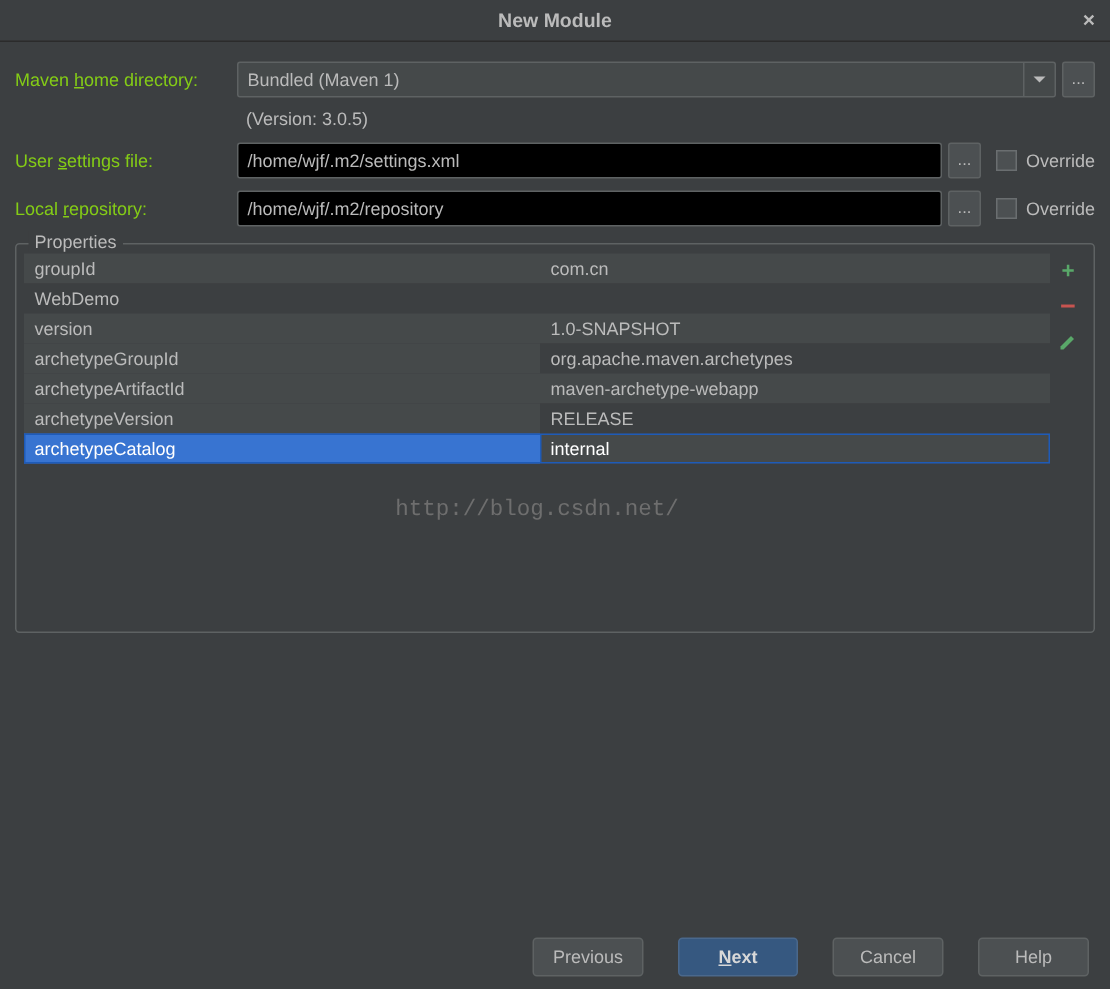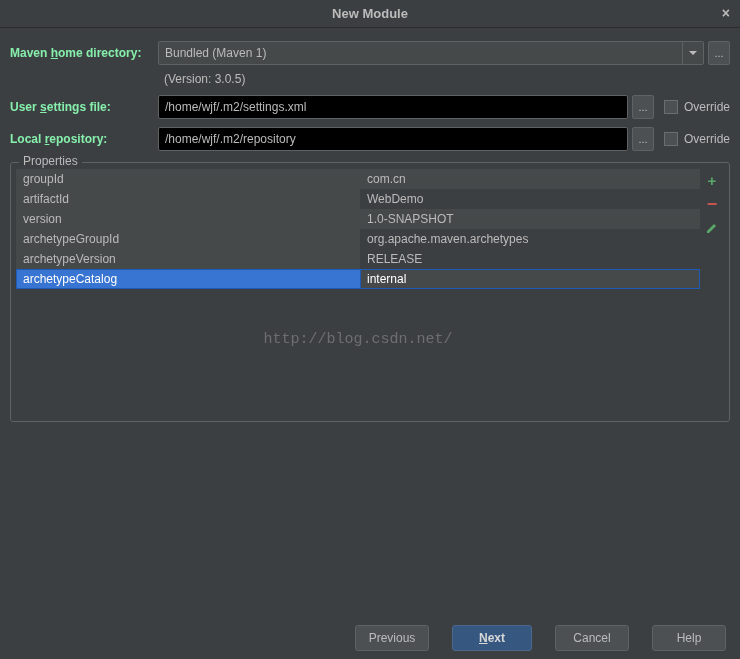--- a/index.html
+++ b/index.html
@@ -20,21 +20,21 @@
       display: flex;
       align-items: center;
       justify-content: center;
       position: relative;
       background: #3c3f41;
     }
     .titlebar .title { font-weight: bold; color: #bbbbbb; font-size: 13px; }
     .titlebar .close-x { position: absolute; right: 10px; top: 5px; color: #bbbbbb; cursor: pointer; font-size: 14px; font-weight: bold; }
     .content { flex: 1; padding: 12px 10px 10px 10px; display: flex; flex-direction: column; }
     .form-row { display: flex; align-items: center; margin-bottom: 6px; min-height: 26px; }
-    .form-label { width: 148px; color: #86efac; font-weight: bold; }
+    .form-label { width: 148px; color: #84cc16; }
     .u { text-decoration: underline; }
     .combo {
       flex: 1; height: 24px; background: #45494a; border: 1px solid #5e6263;
       border-radius: 2px; display: flex; align-items: center; padding: 0 6px;
       color: #bbbbbb; position: relative; margin-right: 4px;
     }
     .combo .arrow-wrap {
       width: 20px; height: 22px; position: absolute; right: 1px; top: 0px;
       border-left: 1px solid #5e6263; display: flex; align-items: center; justify-content: center;
     }
@@ -157,30 +157,33 @@
 
   <div class="properties-group">
     <div class="legend">Properties</div>
     <div class="prop-table-wrap">
       <div class="prop-table" id="prop-table">
           <div class="prop-row dark">
             <div class="cell key">groupId</div>
             <div class="cell val">com.cn</div>
           </div>
           <div class="prop-row">
-            <div class="cell key">artifactId</div>
             <div class="cell val">WebDemo</div>
           </div>
           <div class="prop-row dark">
             <div class="cell key">version</div>
             <div class="cell val">1.0-SNAPSHOT</div>
           </div>
           <div class="prop-row">
             <div class="cell key">archetypeGroupId</div>
             <div class="cell val">org.apache.maven.archetypes</div>
+          </div>
+          <div class="prop-row dark">
+            <div class="cell key">archetypeArtifactId</div>
+            <div class="cell val">maven-archetype-webapp</div>
           </div>
           <div class="prop-row">
             <div class="cell key">archetypeVersion</div>
             <div class="cell val">RELEASE</div>
           </div>
           <div class="prop-row dark selected">
             <div class="cell key">archetypeCatalog</div>
             <div class="cell val">internal</div>
           </div>
         </div>

